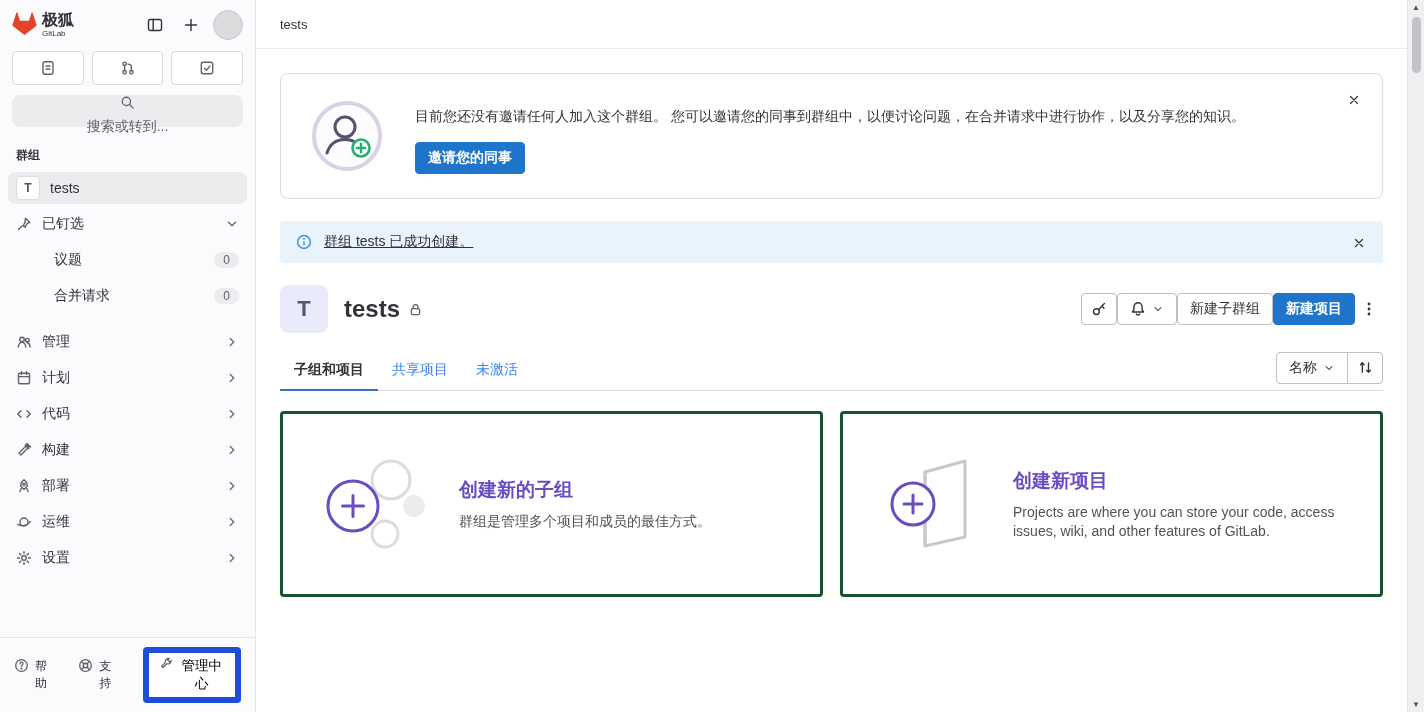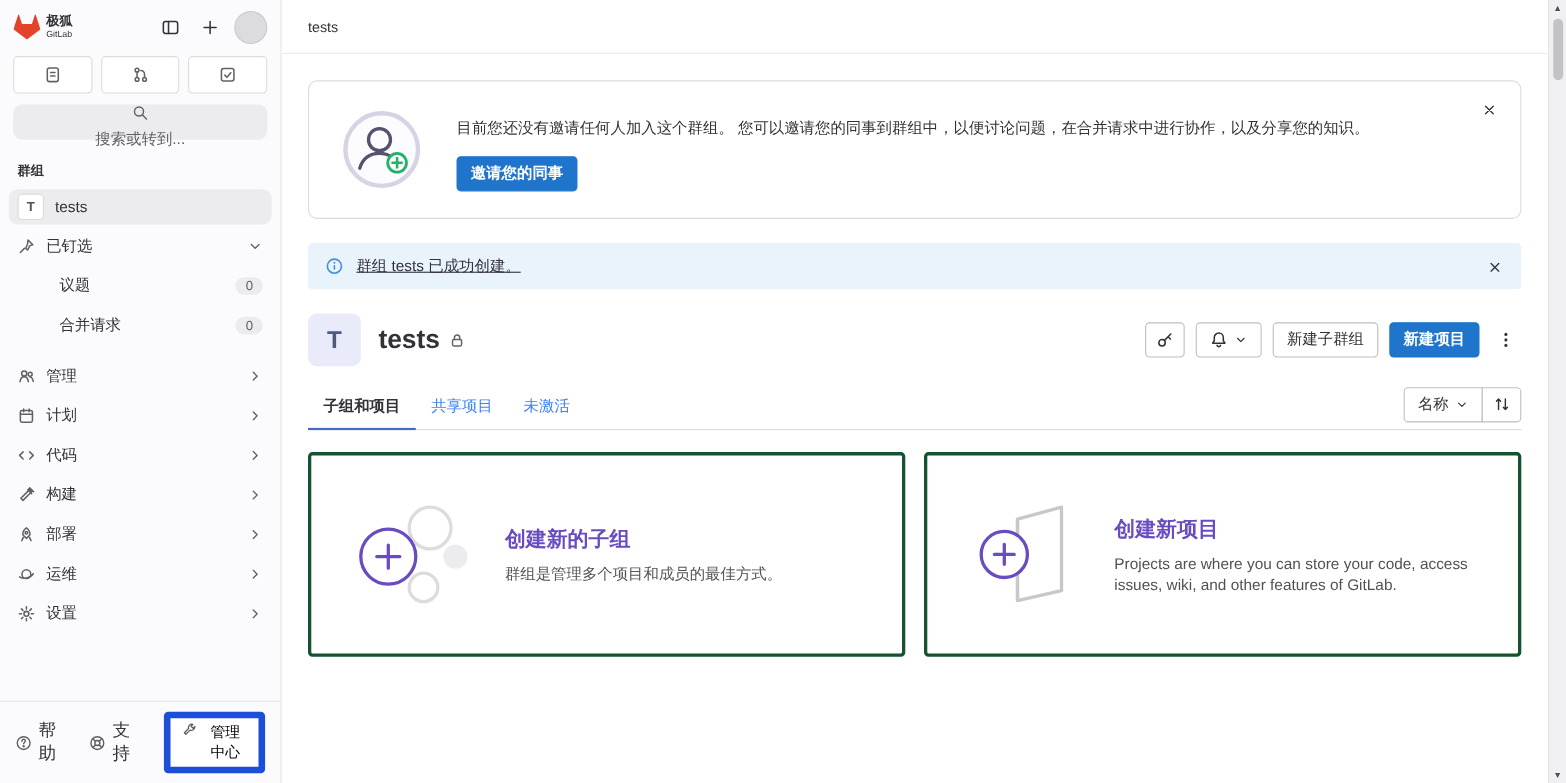--- a/index.html
+++ b/index.html
@@ -7,38 +7,38 @@
   body { font-family:"Liberation Sans","DejaVu Sans",sans-serif; font-size:14px; color:#333238; background:#fff; display:flex; overflow:hidden; }
   svg { display:block; }
   .ico { stroke:#626168; fill:none; stroke-width:1.4; stroke-linecap:round; stroke-linejoin:round; }
   .ico-dark { stroke:#333238; }
 
   
   .sidebar { width:256px; flex-shrink:0; background:#fbfafd; border-right:1px solid #e6e5ea; display:flex; flex-direction:column; }
   .sb-top { display:flex; align-items:center; height:49px; padding:0 12px; gap:8px; }
   .brand { display:flex; align-items:center; gap:5px; margin-right:auto; cursor:pointer; }
   .brand-text { line-height:1.15; }
-  .brand-cn { font-weight:bold; font-size:12px; }
+  .brand-cn { font-weight:bold; font-size:16px; }
   .brand-en { font-size:8px; color:#333238; }
   .iconbtn { width:28px; height:28px; border:none; background:transparent; border-radius:4px; display:flex; align-items:center; justify-content:center; cursor:pointer; }
   .avatar-sm { width:30px; height:30px; border-radius:50%; background:#dcdcde; border:1px solid #c9c9cf; }
   .sb-shortcuts { display:flex; gap:8px; padding:2px 12px 8px; }
   .sc-btn { flex:1; height:34px; border:1px solid #dcdcde; background:#fff; border-radius:4px; display:flex; align-items:center; justify-content:center; cursor:pointer; }
   .sb-search { margin:2px 12px 10px; height:32px; background:#ececef; border-radius:8px; display:flex; align-items:center; gap:8px; padding:0 10px; color:#626168; cursor:pointer;flex-direction:column; }
   .sb-section { padding:10px 16px 8px; font-size:12px; font-weight:bold; }
   .nav { padding:0 8px; }
   .nav-item { display:flex; align-items:center; gap:10px; height:32px; padding:0 8px; border-radius:8px; margin-bottom:4px; cursor:pointer; }
   .nav-item.selected { background:#ececef; }
   .nav-label { flex:1; }
   .badge { background:#ececef; border-radius:10px; padding:1px 9px; font-size:12px; color:#626168; }
   .group-avatar-sm { width:24px; height:24px; border:1px solid #dcdcde; border-radius:4px; background:#fff; display:flex; align-items:center; justify-content:center; font-weight:bold; font-size:12px; color:#535158; }
   .sub-item { padding-left:46px; }
   .menu-gap { height:10px; }
   .sb-footer { margin-top:auto; border-top:1px solid #e6e5ea; display:flex; align-items:center; gap:24px; padding:9px 14px; }
-  .foot-link { display:flex; align-items:center; gap:6px; cursor:pointer; font-size:16px; }
+  .foot-link { display:flex; align-items:flex-start; gap:6px; cursor:pointer; font-size:12px; }
   .admin-btn { display:flex; align-items:flex-start; gap:6px; border:6px solid #1d4ed8; border-radius:4px; background:#fff; padding:4px 10px; font-size:13.5px; cursor:pointer; }
 
   
   .main { flex:1; display:flex; flex-direction:column; margin-right:17px; overflow:hidden; }
   .topbar { height:49px; flex-shrink:0; display:flex; align-items:center; padding:0 24px; border-bottom:1px solid #ececef; }
   .breadcrumb { font-size:13px; cursor:pointer; }
   .content { flex:1; overflow:hidden; padding:24px; }
 
   .banner { border:1px solid #dcdcde; border-radius:8px; padding:24px 28px; display:flex; gap:30px; position:relative; align-items:flex-start; }
   .banner-title { font-size:19px; font-weight:bold; margin-top:4px; }
@@ -47,21 +47,21 @@
   .btn-primary { background:#1f75cb; border-color:#1f75cb; color:#fff; font-weight:bold; }
   .banner .btn-primary { margin-top:16px; }
   .close-x { position:absolute; top:14px; right:16px; width:24px; height:24px; display:flex; align-items:center; justify-content:center; cursor:pointer; border-radius:4px; background:transparent; border:none; }
 
   .alert { margin-top:22px; background:#e9f3fc; border-radius:4px; padding:12px 16px; display:flex; align-items:center; gap:12px; position:relative;text-decoration:underline; }
   .alert .close-x { top:10px; right:12px; }
 
   .group-header { display:flex; align-items:center; margin-top:22px; gap:16px; }
   .group-avatar { width:48px; height:48px; border-radius:8px; background:#e9ebfa; color:#4e5a7a; font-size:22px; font-weight:bold; display:flex; align-items:center; justify-content:center; flex-shrink:0; }
   .group-title { font-size:24px; font-weight:bold; display:flex; align-items:center; gap:8px; }
-  .header-actions { margin-left:auto; display:flex; align-items:center; gap:10px; }
+  .header-actions { margin-left:auto; display:flex; align-items:center; gap:0; }
   .btn-icon { width:36px; justify-content:center; padding:0; }
   .kebab-btn { border:none; background:transparent; width:28px; height:32px; display:flex; align-items:center; justify-content:center; cursor:pointer; }
 
   .tabs-row { display:flex; align-items:center; border-bottom:1px solid #dcdcde; margin-top:18px; }
   .tab { padding:10px 14px; color:#3b82f6; cursor:pointer; border-bottom:2px solid transparent; margin-bottom:-1px; }
   .tab.active { color:#333238; font-weight:bold; border-bottom-color:#3f6ec7; }
   .filter-controls { margin-left:auto; display:flex; align-items:center; margin-bottom:6px; }
   .search-box { display:flex; align-items:center; border:1px solid #89888d; border-radius:4px; height:32px; width:233px; background:#fff; padding:0 10px; gap:8px; }
   .search-box input { border:none; outline:none; flex:1; font-size:14px; font-family:inherit; color:#333238; min-width:0; background:transparent; }
   .search-box input::placeholder { color:#737278; }

